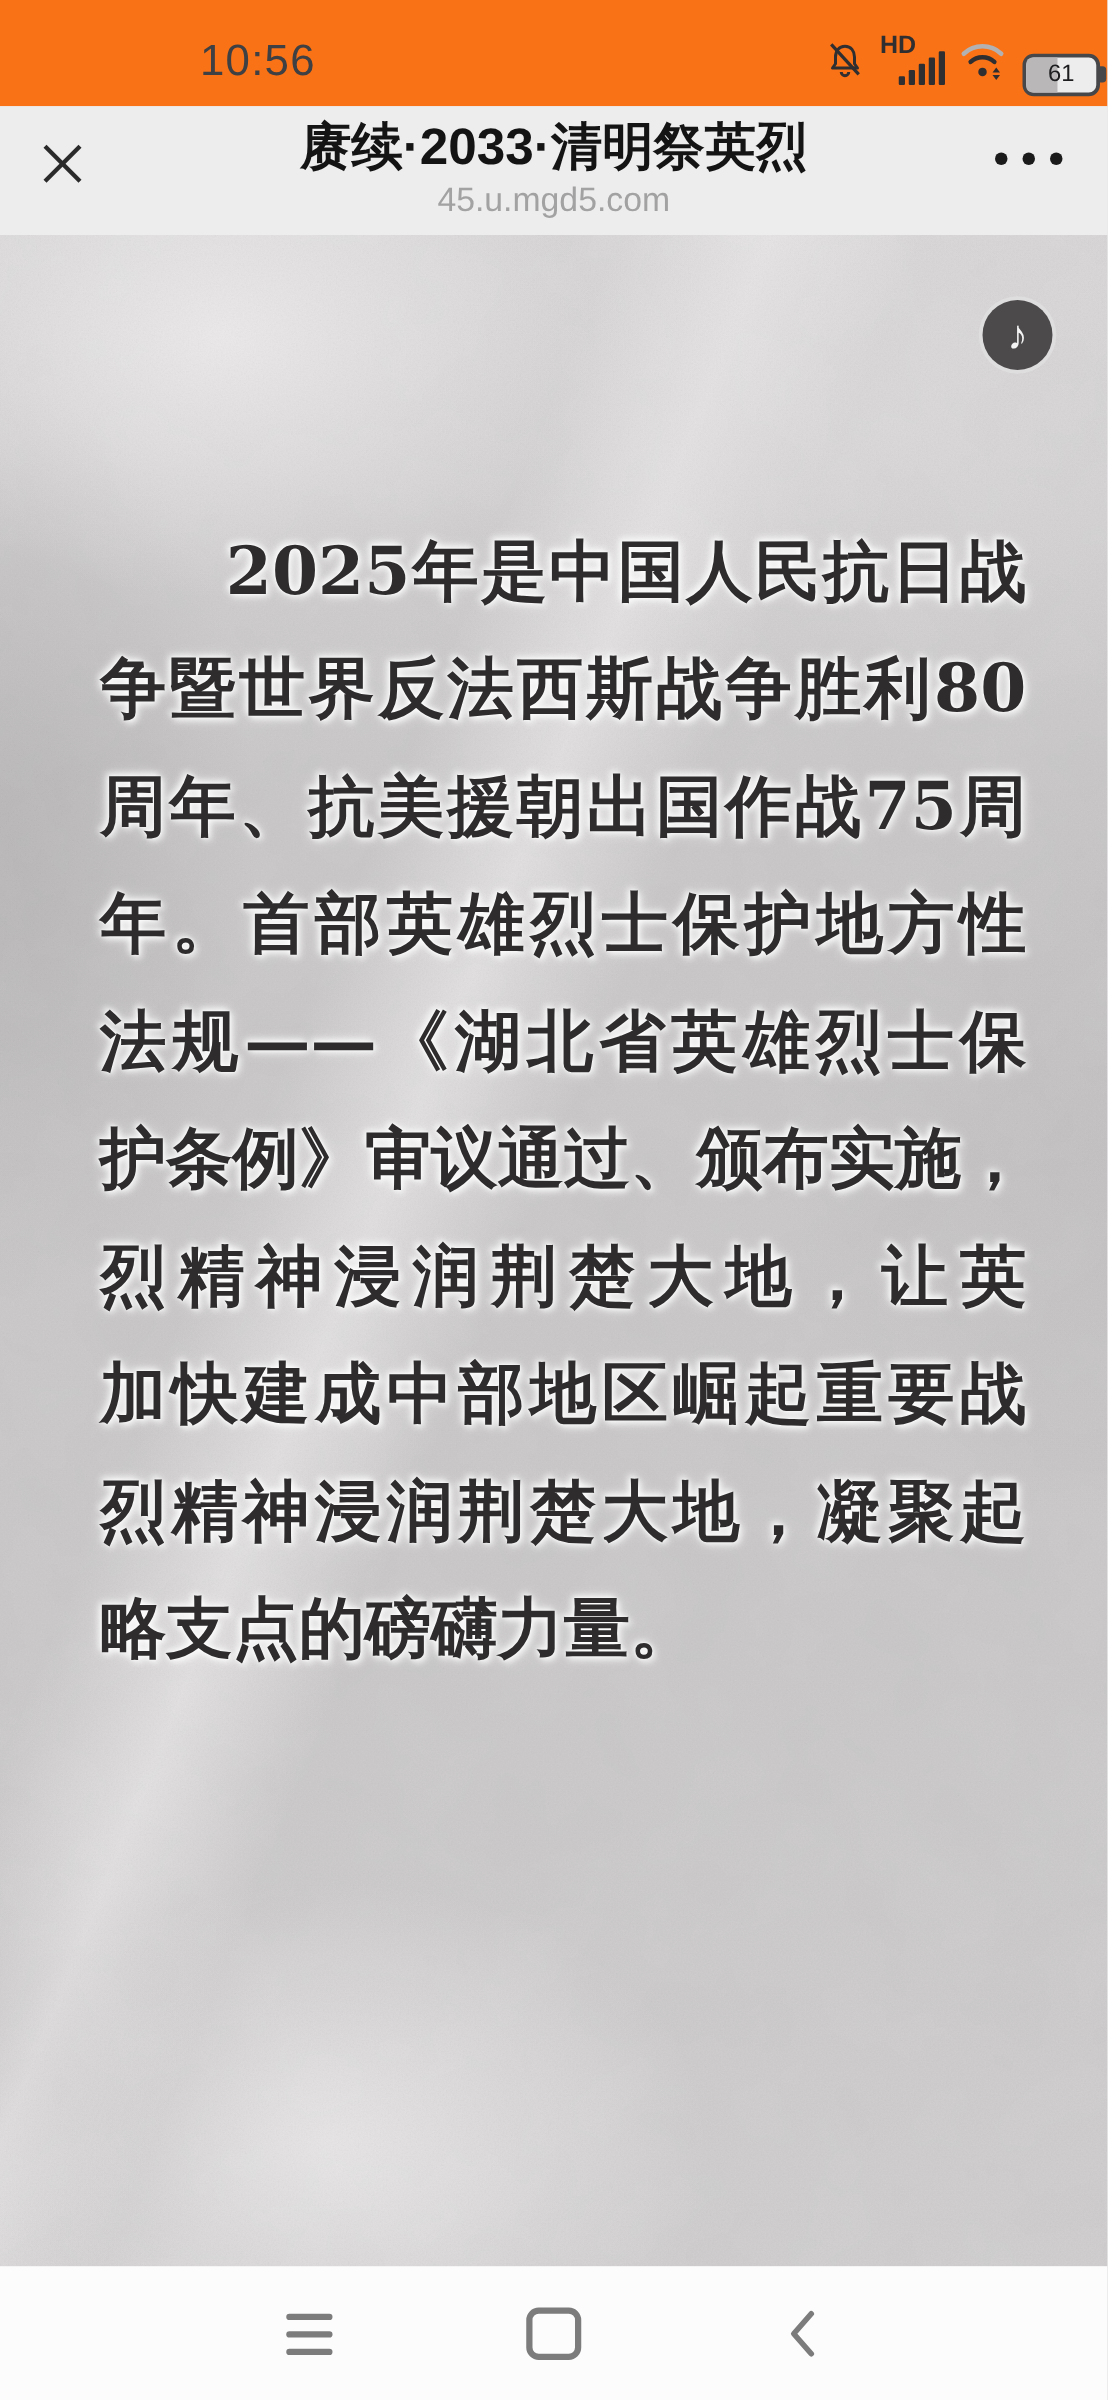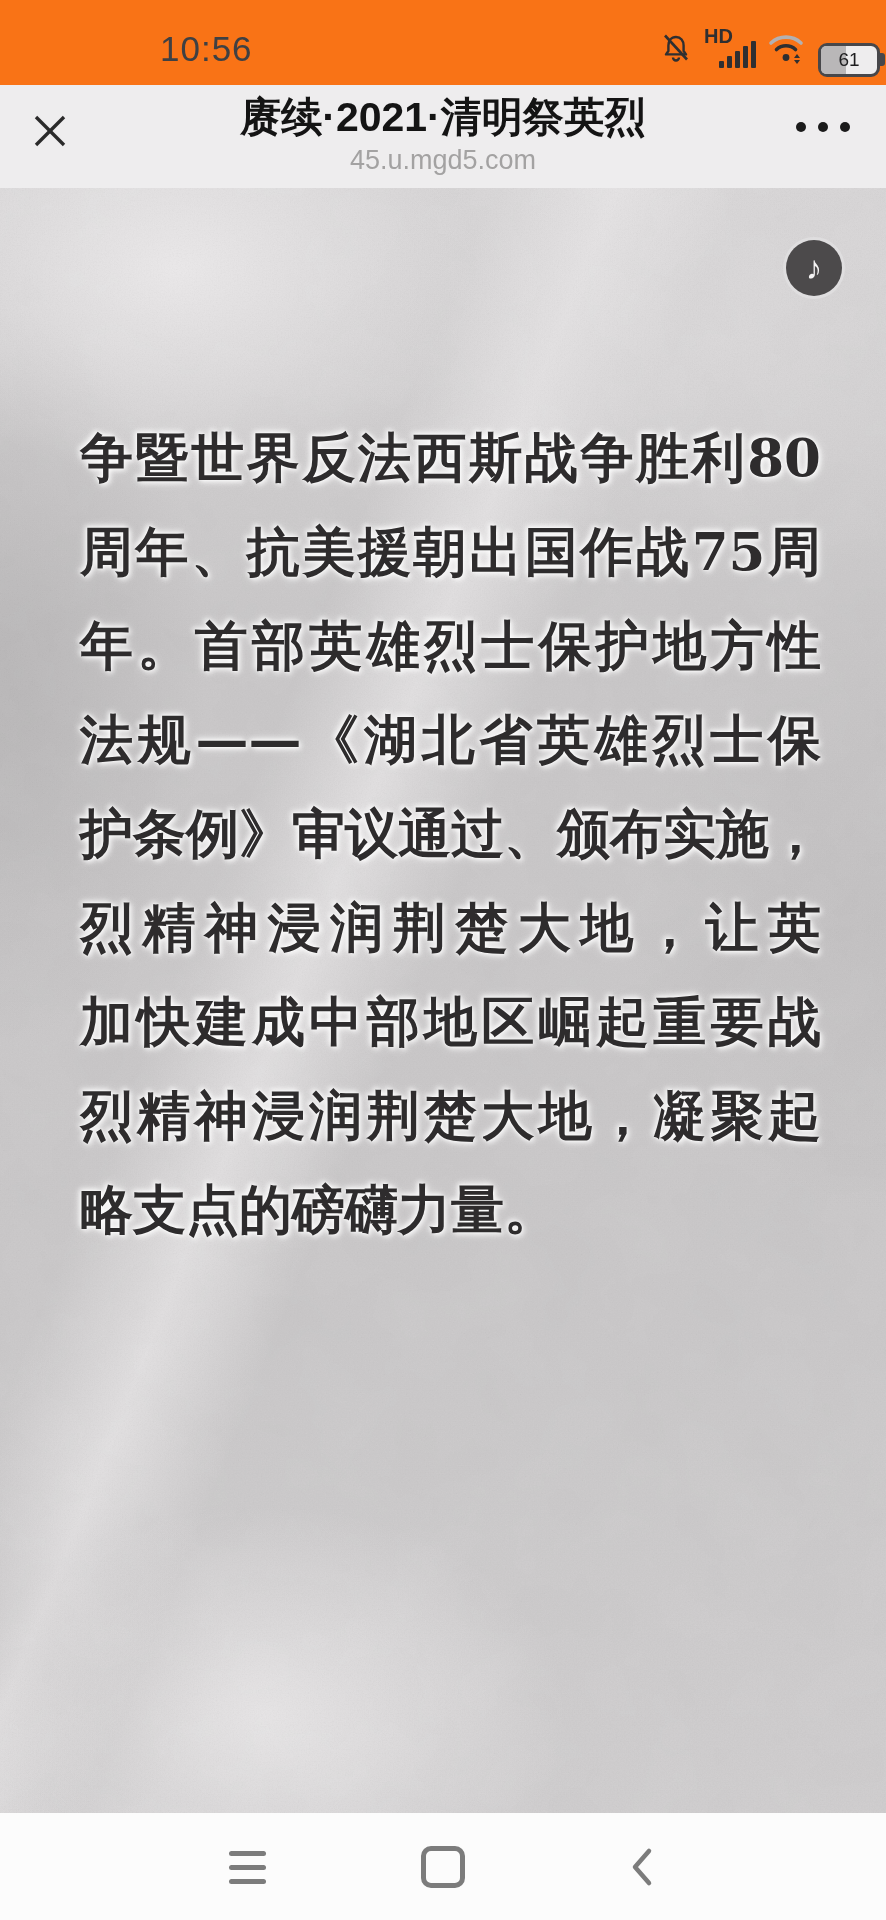--- a/index.html
+++ b/index.html
@@ -109,21 +109,21 @@
     </div>
   </div>
 
   <div class="header">
     <div class="close-button">
       <svg width="40" height="40" viewBox="0 0 40 40">
         <line x1="6" y1="6" x2="34" y2="34" stroke="#2a2a2a" stroke-width="3.4"></line>
         <line x1="34" y1="6" x2="6" y2="34" stroke="#2a2a2a" stroke-width="3.4"></line>
       </svg>
     </div>
-    <div class="page-title">赓续·2021·清明祭英烈</div>
+    <div class="page-title">赓续·2033·清明祭英烈</div>
     <div class="page-url">45.u.mgd5.com</div>
     <div class="more-button">
       <i></i>
         <i></i>
         <i></i>
     </div>
   </div>
 
   <div class="content">
     <svg class="noise coarse">
@@ -145,20 +145,21 @@
           </feComponentTransfer>
       </filter>
       <rect width="100%" height="100%" filter="url(#grain)"></rect>
     </svg>
 
     <div class="music-button">
       <span class="music-note">♪</span>
     </div>
 
     <div class="text-block">
+      <div class="line first">2025年是中国人民抗日战</div>
       <div class="line">争暨世界反法西斯战争胜利80</div>
       <div class="line">周年、抗美援朝出国作战75周</div>
       <div class="line">年。首部英雄烈士保护地方性</div>
       <div class="line">法规——《湖北省英雄烈士保</div>
       <div class="line">护条例》审议通过、颁布实施，</div>
       <div class="line">烈精神浸润荆楚大地，让英</div>
       <div class="line">加快建成中部地区崛起重要战</div>
       <div class="line">烈精神浸润荆楚大地，凝聚起</div>
       <div class="line last">略支点的磅礴力量。</div>
     </div>

